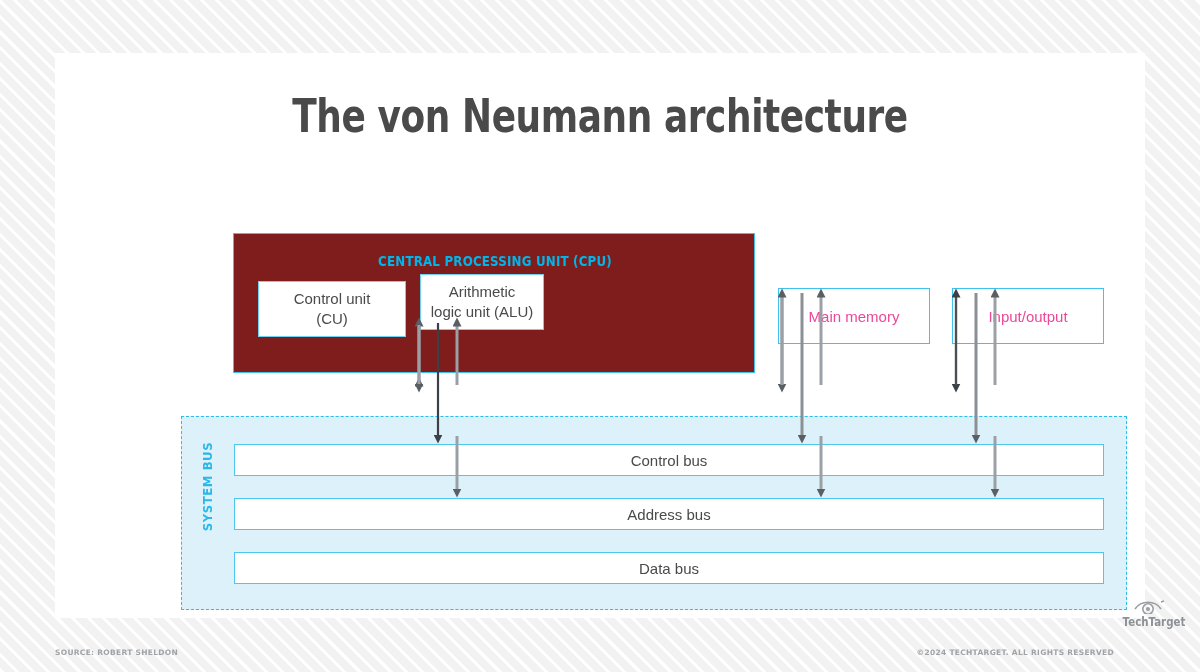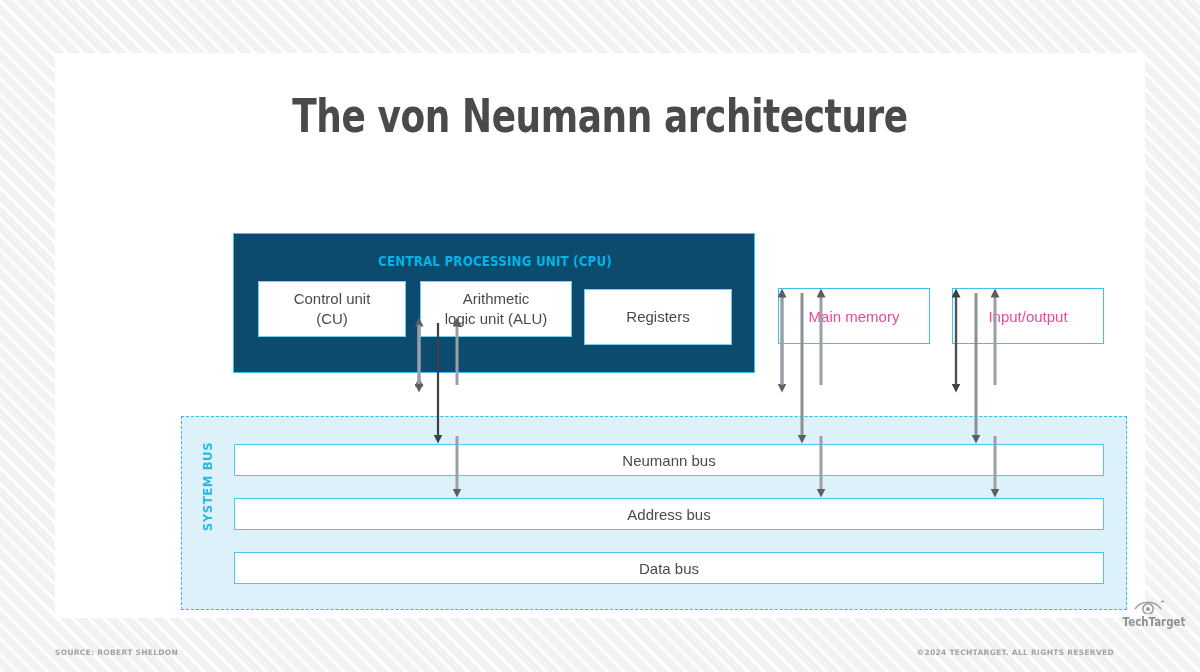--- a/index.html
+++ b/index.html
@@ -55,21 +55,21 @@
     white-space: nowrap;
   }
 
   
   .cpu-box {
     position: absolute;
     left: 178px;
     top: 180px;
     width: 522px;
     height: 140px;
-    background: #0c4a6e;
+    background: #7f1d1d;
     border: 1.5px solid #3fc2ee;
     box-sizing: border-box;
   }
   .cpu-label {
     position: absolute;
     left: 0;
     top: 19px;
     width: 522px;
     text-align: center;
     font-family: "DejaVu Sans", sans-serif;
@@ -90,21 +90,21 @@
     display: flex;
     align-items: center;
     justify-content: center;
     text-align: center;
     font-size: 15px;
     color: #4a4a4a;
     line-height: 1.33;
   }
 
   .cpu-unit-0 { left: 24px;  top: 47px; width: 148px; height: 56px; }
-  .cpu-unit-1 { left: 186px; top: 47px; width: 152px; height: 56px; }
+  .cpu-unit-1 { left: 186px; top: 40px; width: 124px; height: 56px; }
   .cpu-unit-2 { left: 350px; top: 55px; width: 148px; height: 56px; }
 
   
   .periph {
     position: absolute;
     top: 235px;
     height: 56px;
     background: #ffffff;
     border: 1.5px solid #3fc2ee;
     box-sizing: border-box;
@@ -226,37 +226,34 @@
       <div class="cpu-label">CENTRAL PROCESSING UNIT (CPU)</div>
 
       <div class="unit-box cpu-unit-0">
         <span style="white-space:pre-line">Control unit
 (CU)</span>
       </div>
       <div class="unit-box cpu-unit-1">
         <span style="white-space:pre-line">Arithmetic
 logic unit (ALU)</span>
       </div>
-      <div class="unit-box cpu-unit-2">
-        <span style="white-space:pre-line">Registers</span>
-      </div>
     </div>
 
     <div class="periph periph-0">
       <span>Main memory</span>
     </div>
     <div class="periph periph-1">
       <span>Input/output</span>
     </div>
 
     <div class="sysbus">
       <div class="sysbus-label">SYSTEM BUS</div>
 
       <div class="bus-bar bus-bar-0">
-        <span>Neumann bus</span>
+        <span>Control bus</span>
       </div>
       <div class="bus-bar bus-bar-1">
         <span>Address bus</span>
       </div>
       <div class="bus-bar bus-bar-2">
         <span>Data bus</span>
       </div>
     </div>
 
     <svg class="conn" width="1090" height="565" style="left:0;top:0;pointer-events:none;">

